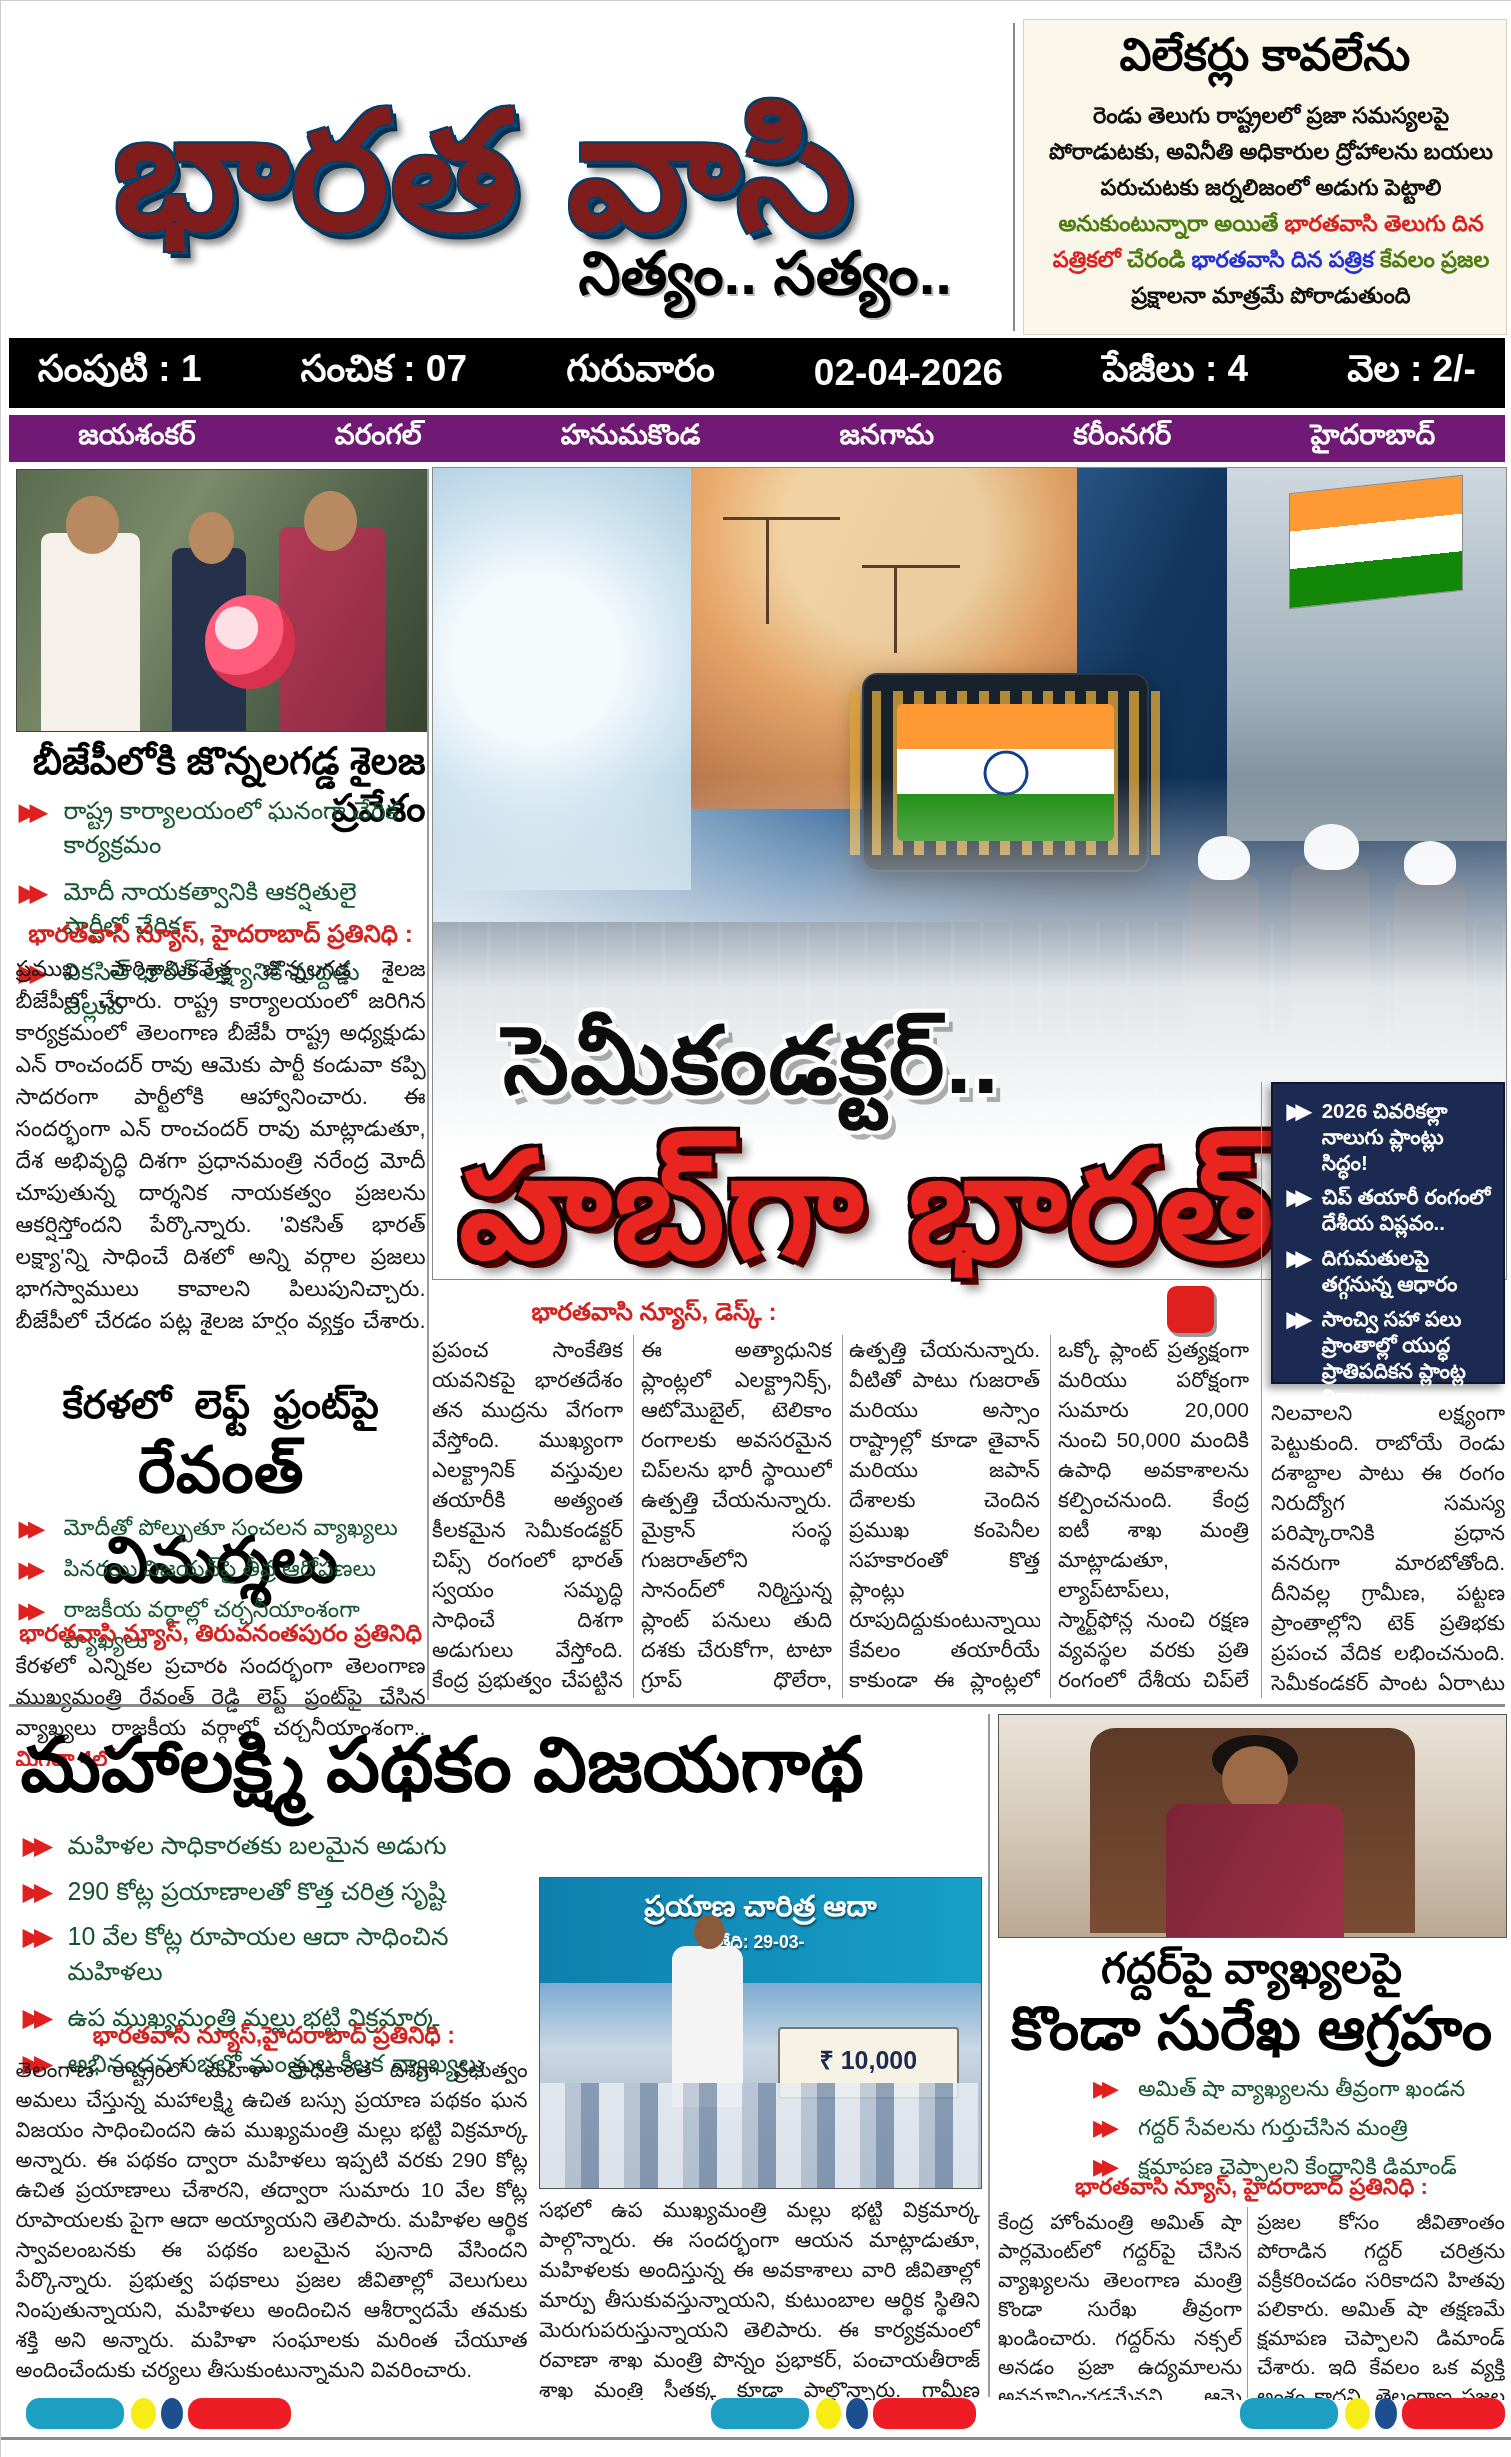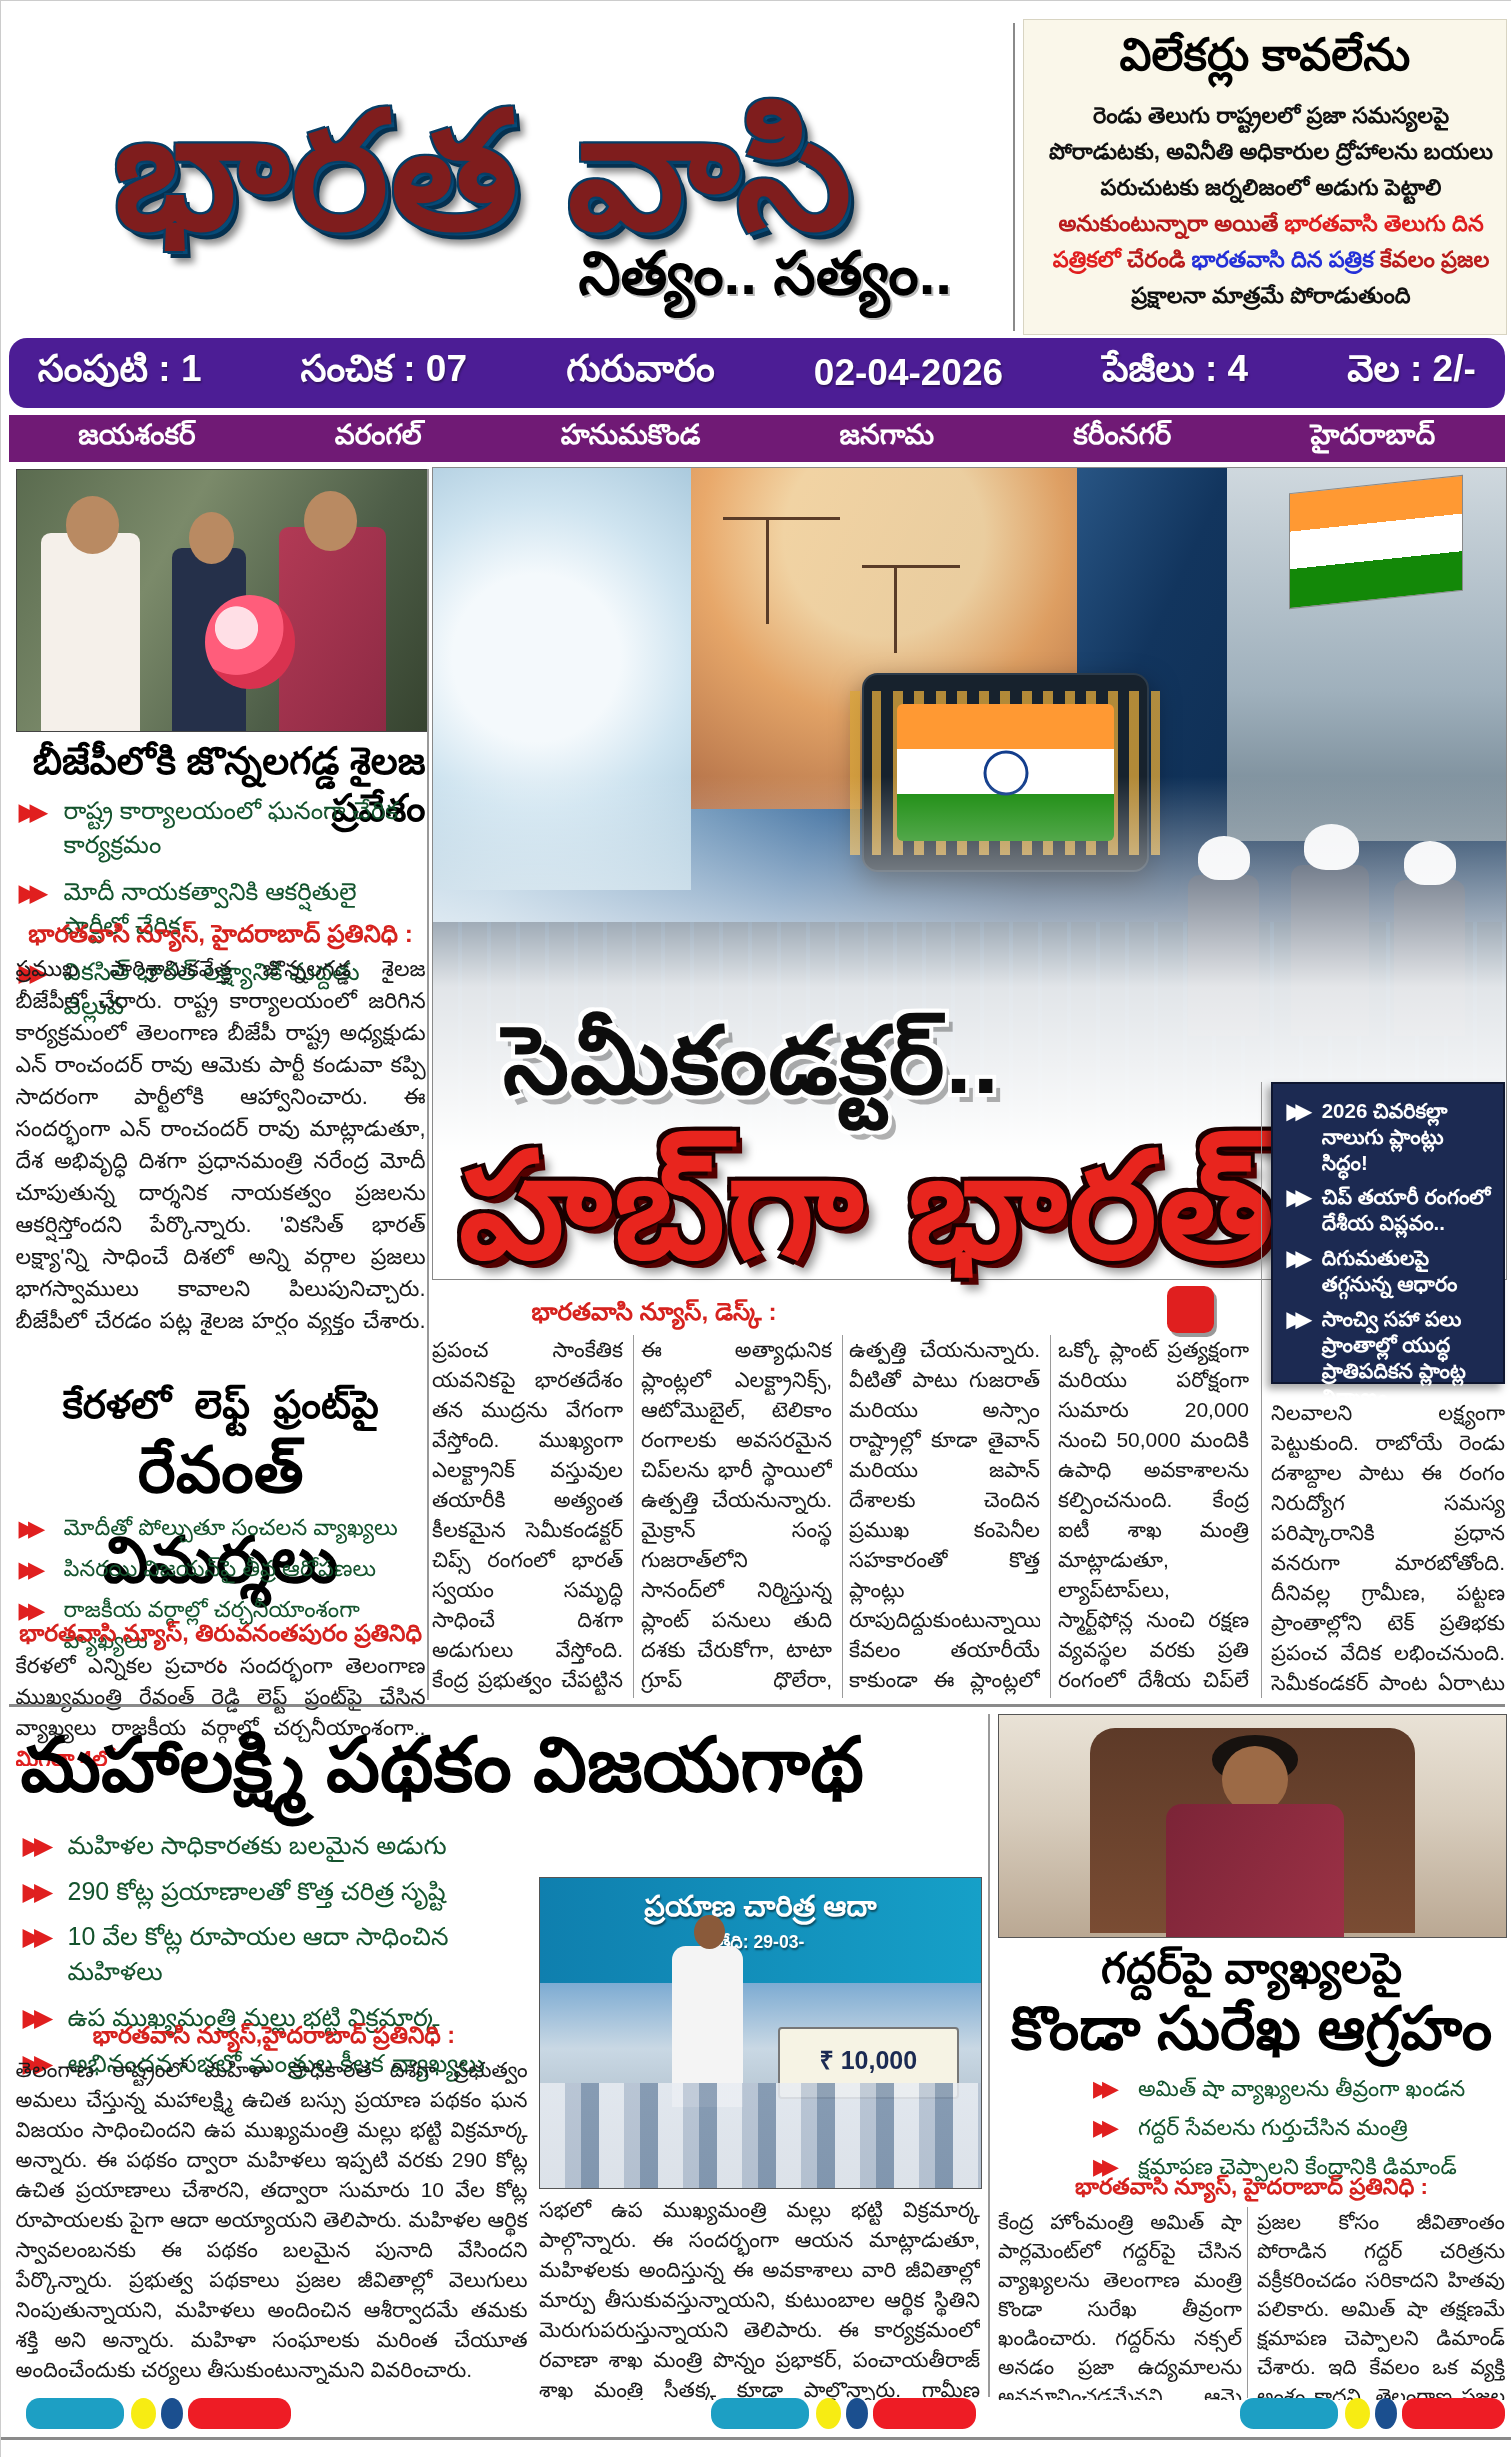--- a/index.html
+++ b/index.html
@@ -24,26 +24,26 @@
   }
   .mast-divider{left:1012px;top:21.5px;width:2px;height:308px;background:#8a8a8a;}
   .promo-box{
     left:1022px;top:17.6px;width:482px;height:314px;background:#faf7ea;
     border:1px solid #d8d4c2;text-align:center;overflow:hidden;
   }
   .promo-title{font-size:45px;font-weight:bold;color:#000;margin:9.8px 0 5.9px 0;}
   .promo-line{font-size:22.4px;font-weight:bold;color:#111;line-height:36px;padding-left:12px;}
   .seg-red{color:#e01f1f;}
   .seg-blue{color:#2430d8;}
-  .seg-black{color:#b91c1c;}
+  .seg-black{color:#4d7c0f;}
   
   .issue-bar{
-    left:7.8px;top:337px;width:1496px;height:70px;background:#4c1d95;
+    left:7.8px;top:337px;width:1496px;height:70px;background:#000000;
     display:flex;align-items:center;justify-content:space-between;
-    padding:12px 29px;box-sizing:border-box;border-radius:18px;
+    padding:12px 29px;box-sizing:border-box;
   }
   .issue-item{color:#fff;font-size:37px;font-weight:bold;text-shadow:1px 2px 2px rgba(0,0,0,.35);}
   .editions-bar{
     left:7.8px;top:414px;width:1496px;height:47px;background:#701a75;
     display:flex;align-items:center;justify-content:space-around;
   }
   .edition-city{color:#fff;font-size:28px;font-weight:bold;}
   
   .headline{font-weight:bold;color:#000;}
   .bullets{list-style:none;margin:0;padding:0;}

